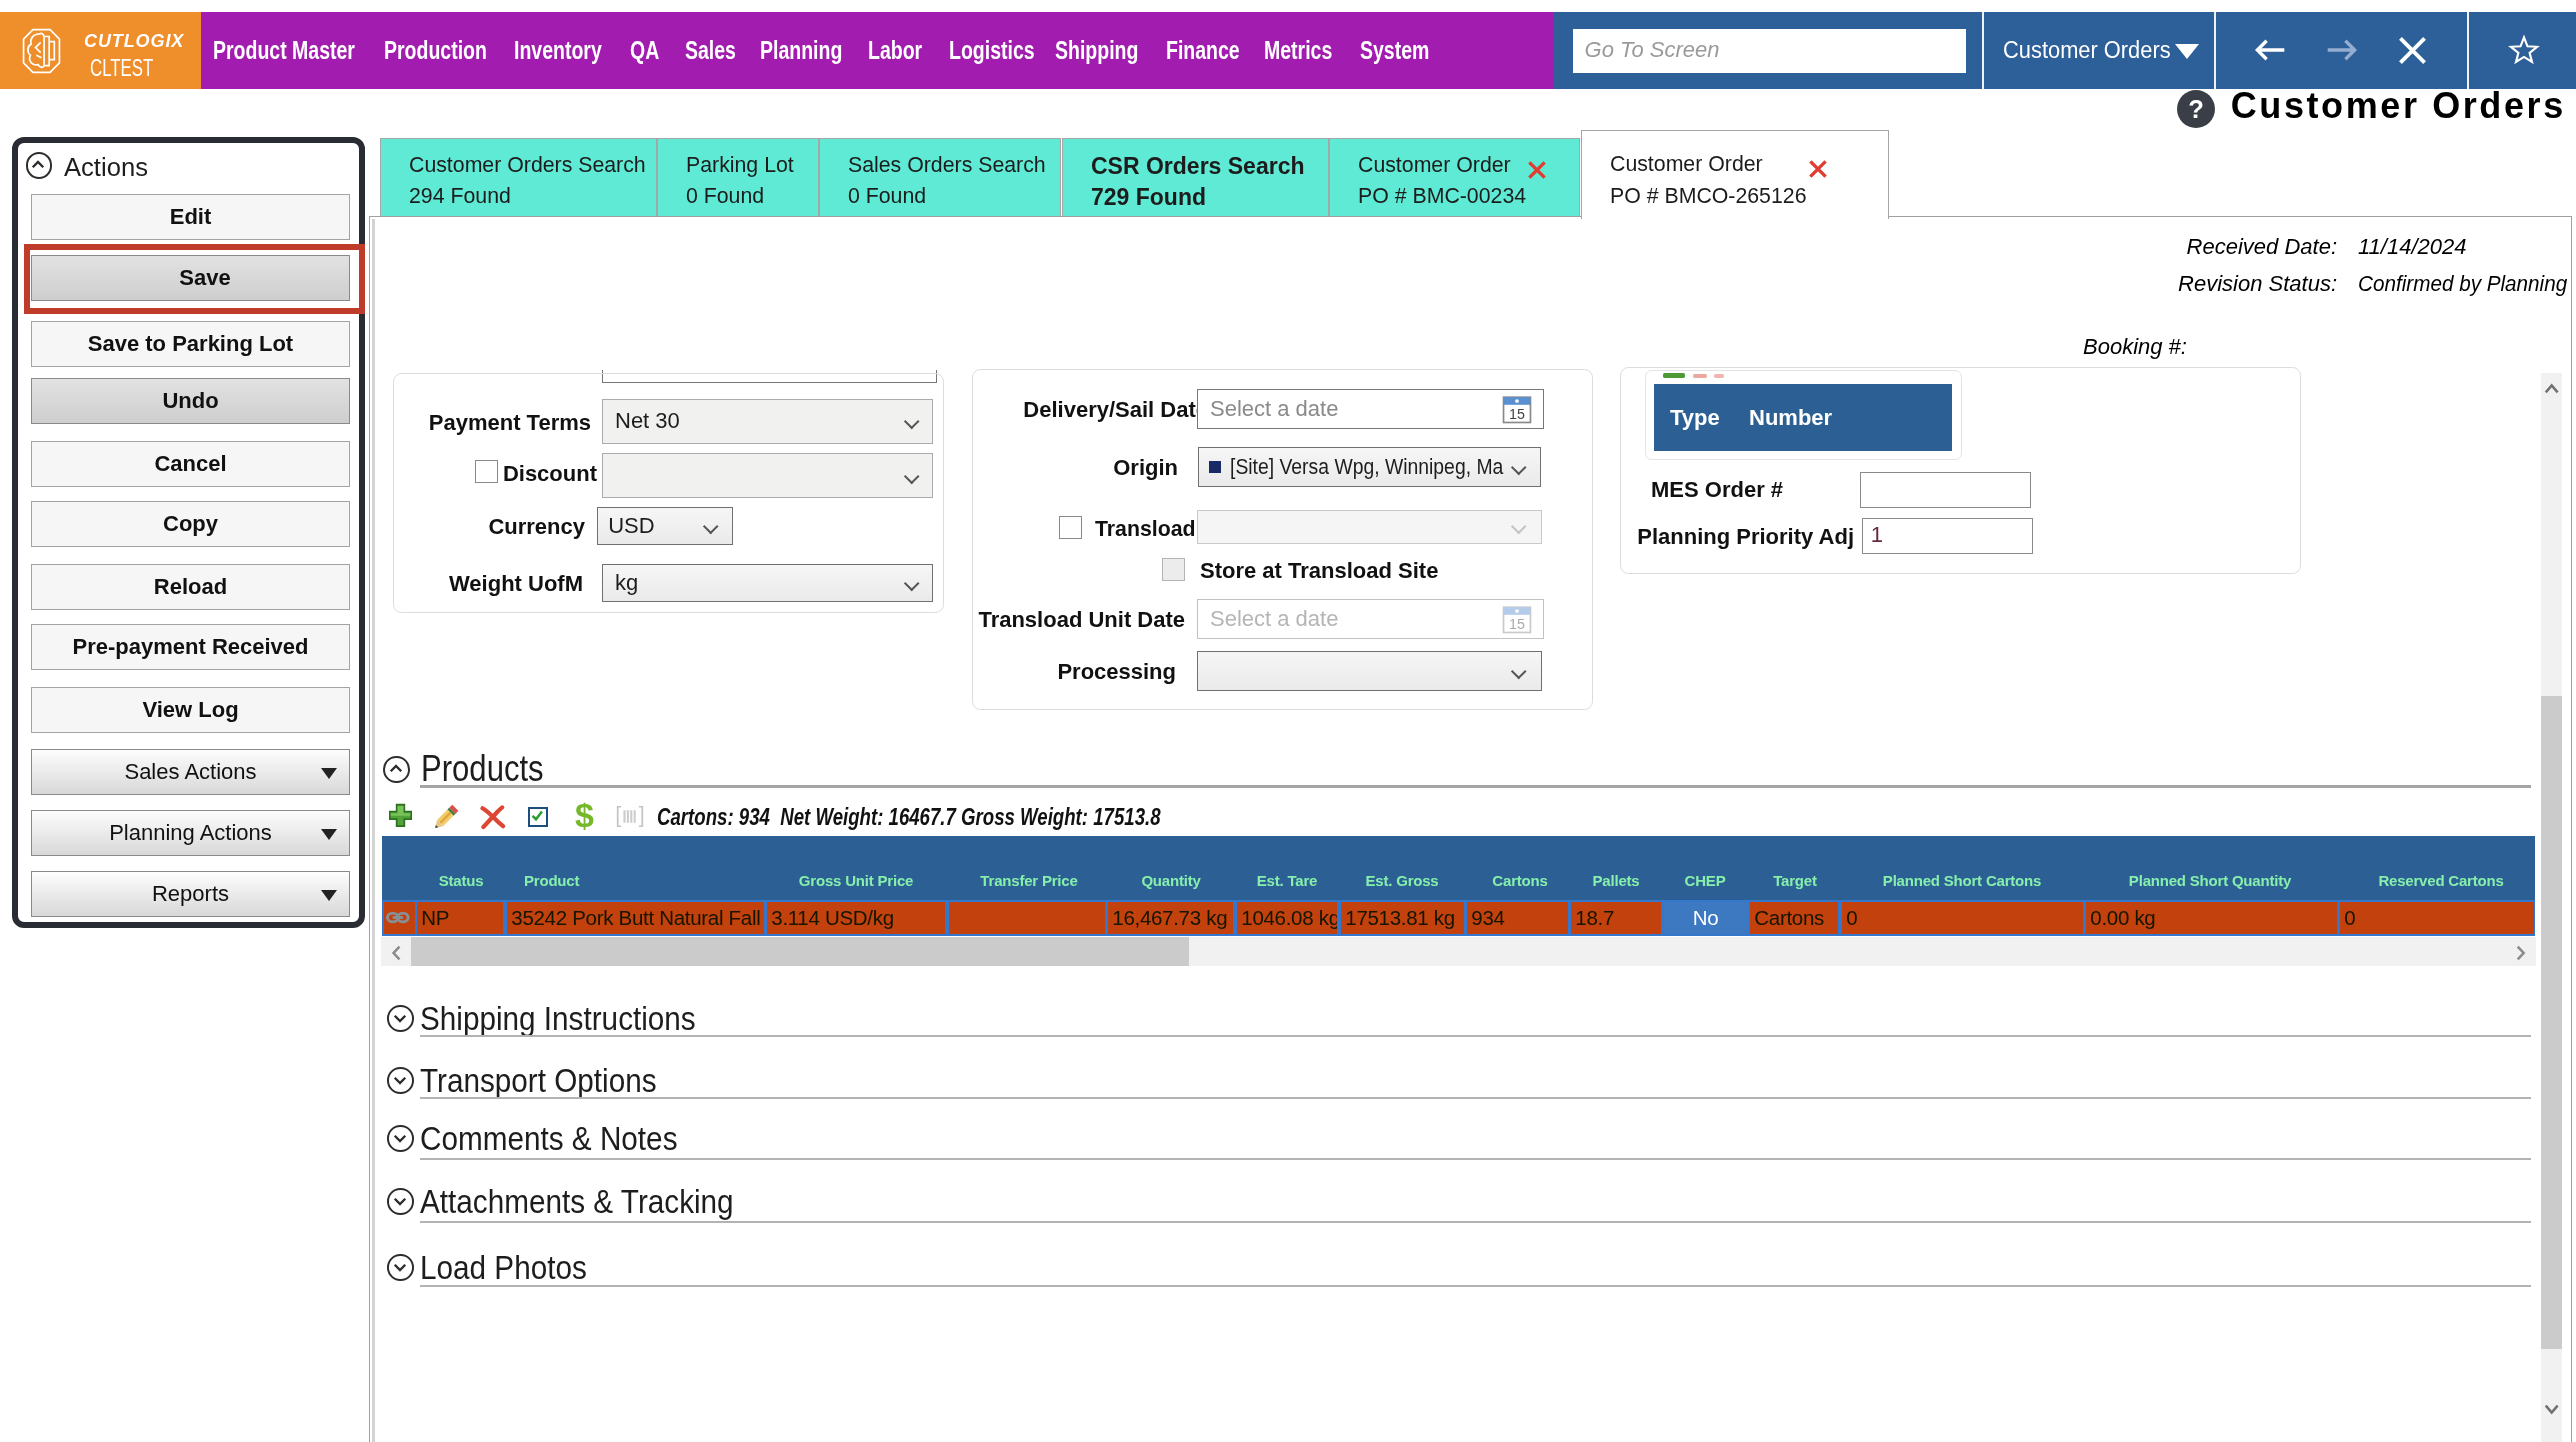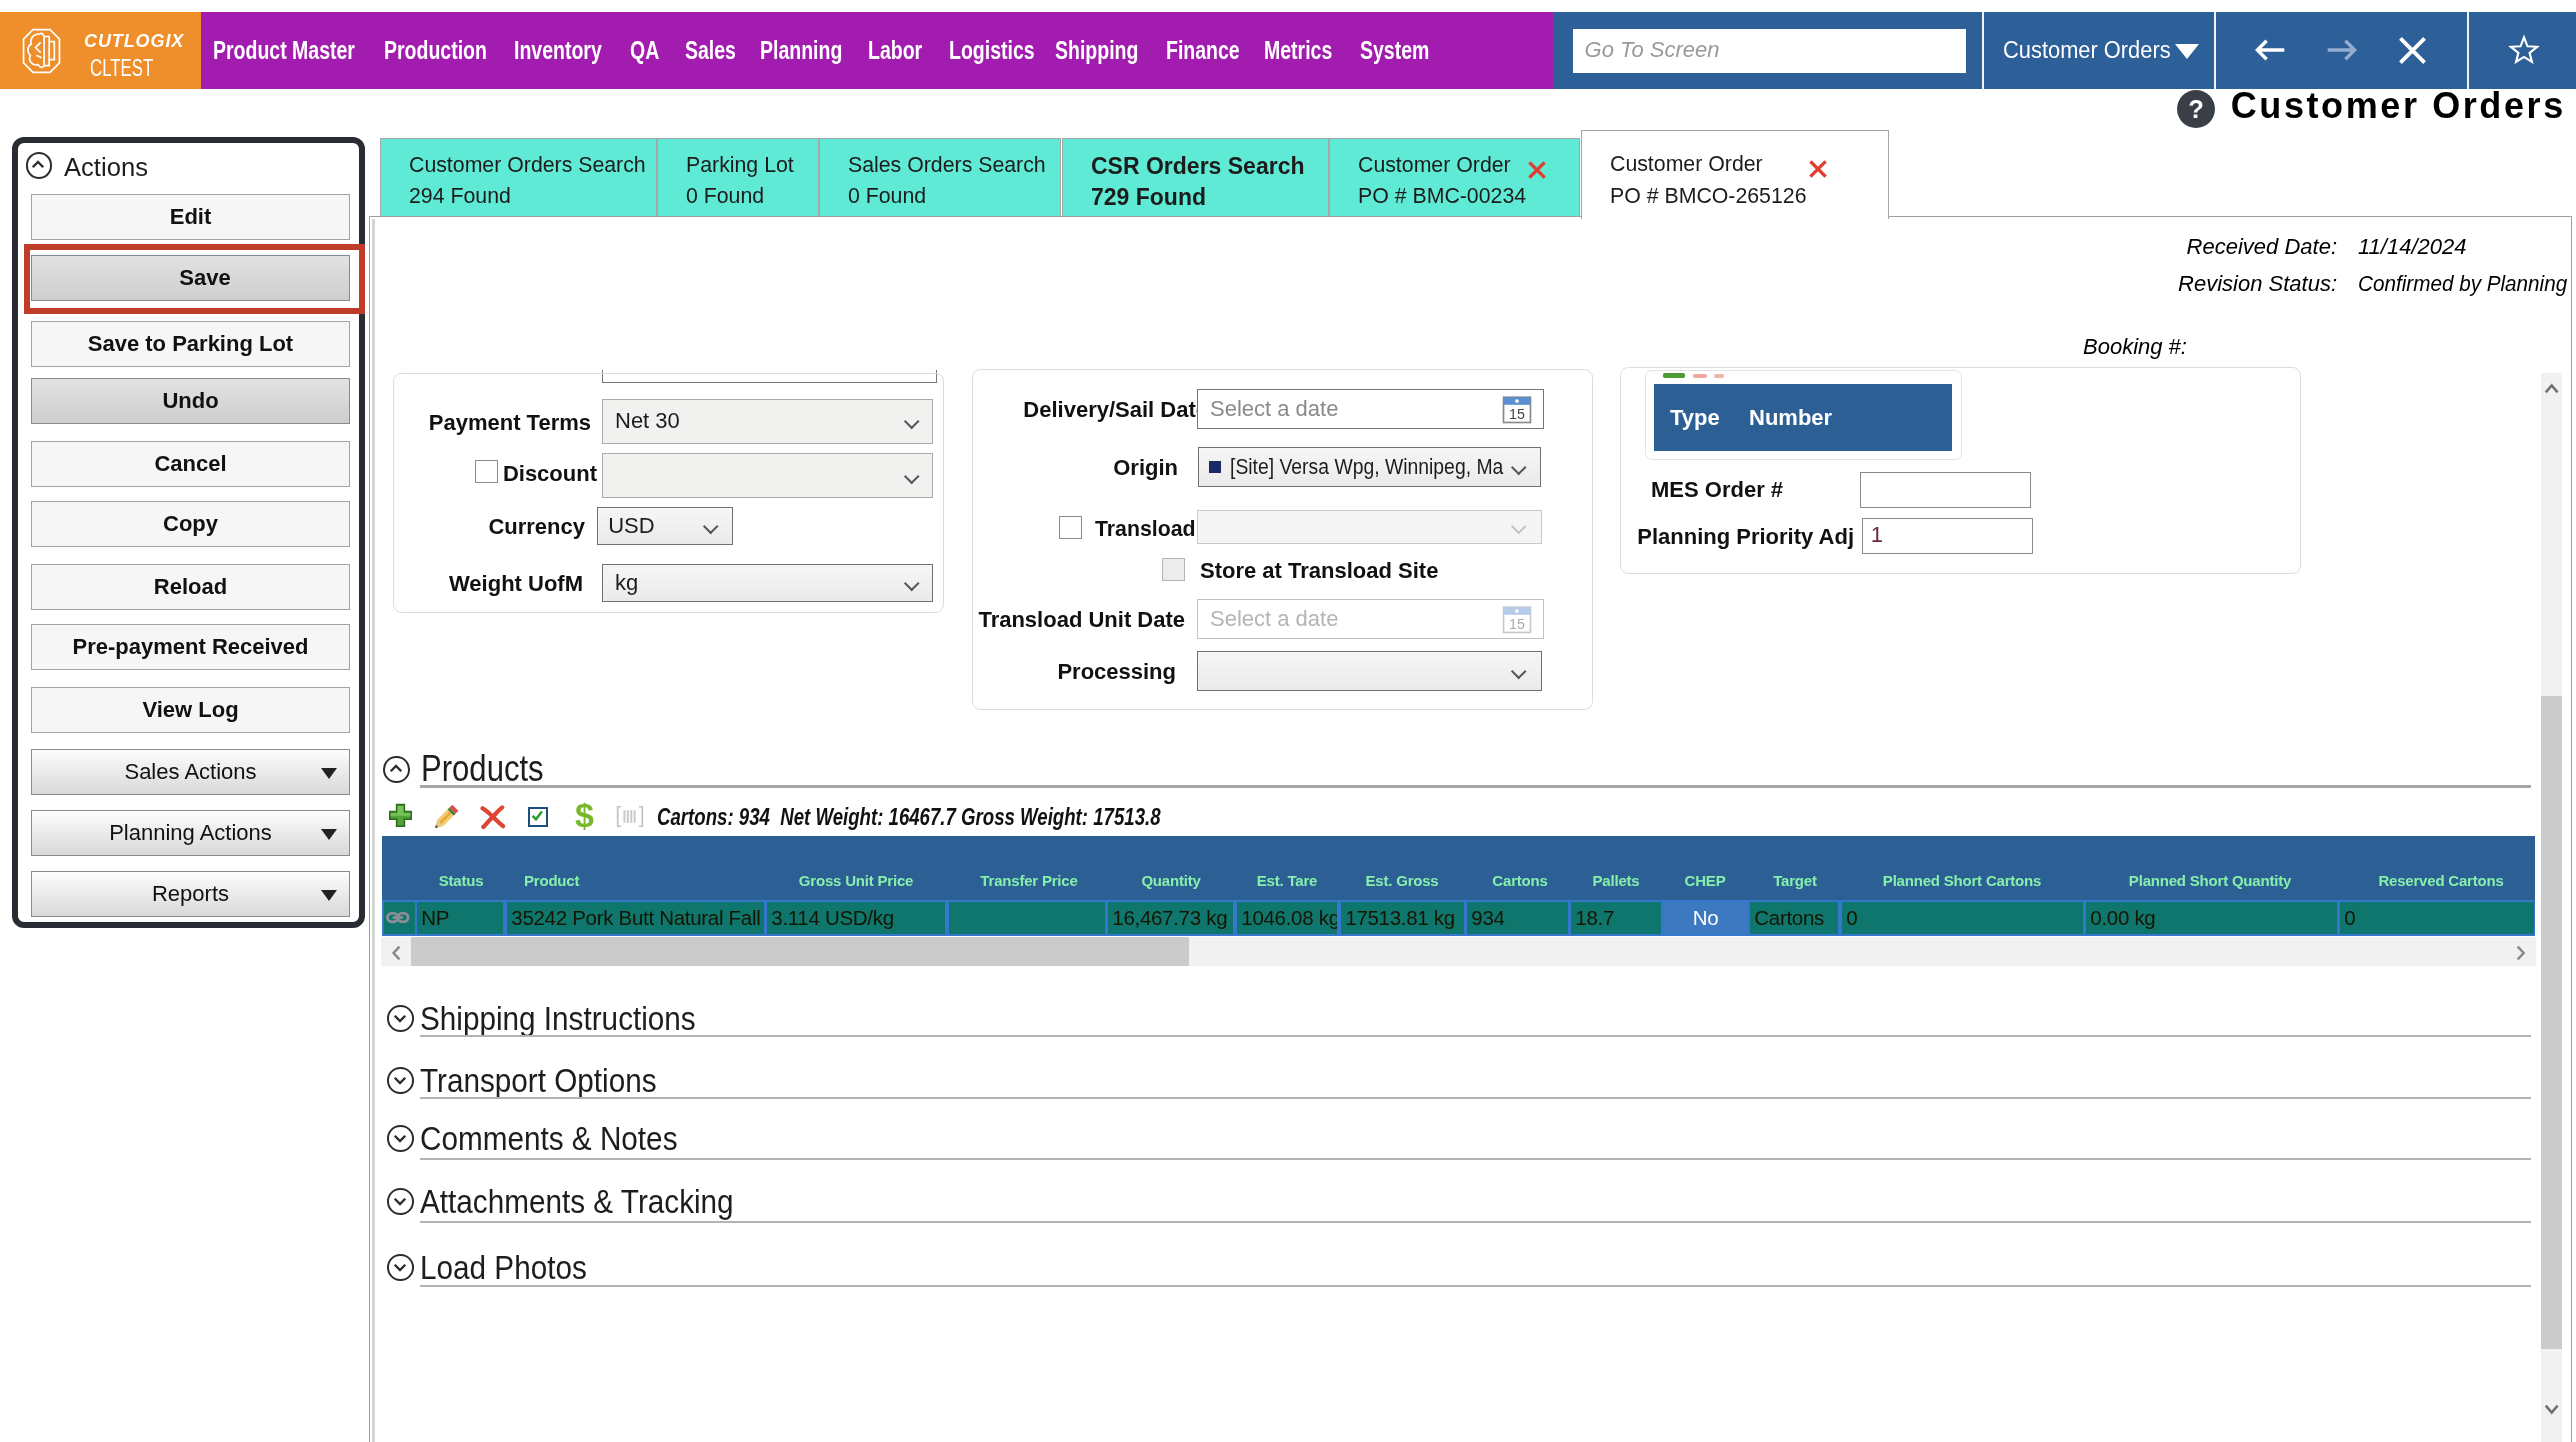--- a/index.html
+++ b/index.html
@@ -49,21 +49,21 @@
     background:#fff; color:#2d2d2d; }
   .circ svg { position:absolute; left:1.7px; top:1.7px; }
   .sect { position:absolute; font-size:33px; color:#1d1d1d; white-space:nowrap; transform:scaleX(.9); transform-origin:0 0; }
   .secline { position:absolute; height:1.7px; background:#b3b3b3; }
   .ital { font-style:italic; white-space:nowrap; }
   
   #thead { position:absolute; left:382px; top:836px; width:2153px; height:65px; background:#2c5f94; }
   #thead div { position:absolute; color:#86efac; font-weight:bold; font-size:15px; top:36px; white-space:nowrap; letter-spacing:-0.2px; }
   #thead .c { transform:translateX(-50%); }
   #trow { position:absolute; left:382px; top:900px; width:2153px; height:36px; background:#3477cd; }
-  #trow .cell { position:absolute; top:1.7px; height:32px; background:#0f766e; color:#151500;
+  #trow .cell { position:absolute; top:1.7px; height:32px; background:#c2410c; color:#151500;
     font-size:20.5px; line-height:32px; white-space:nowrap; overflow:hidden; padding-left:4.3px; letter-spacing:-0.3px; }
   
   .sbtrack { position:absolute; background:#f1f1f1; }
   .sbthumb { position:absolute; background:#cbcbcb; }
 </style>
 </head>
 <body>
 <div id="app">
 
   <div id="nav">

